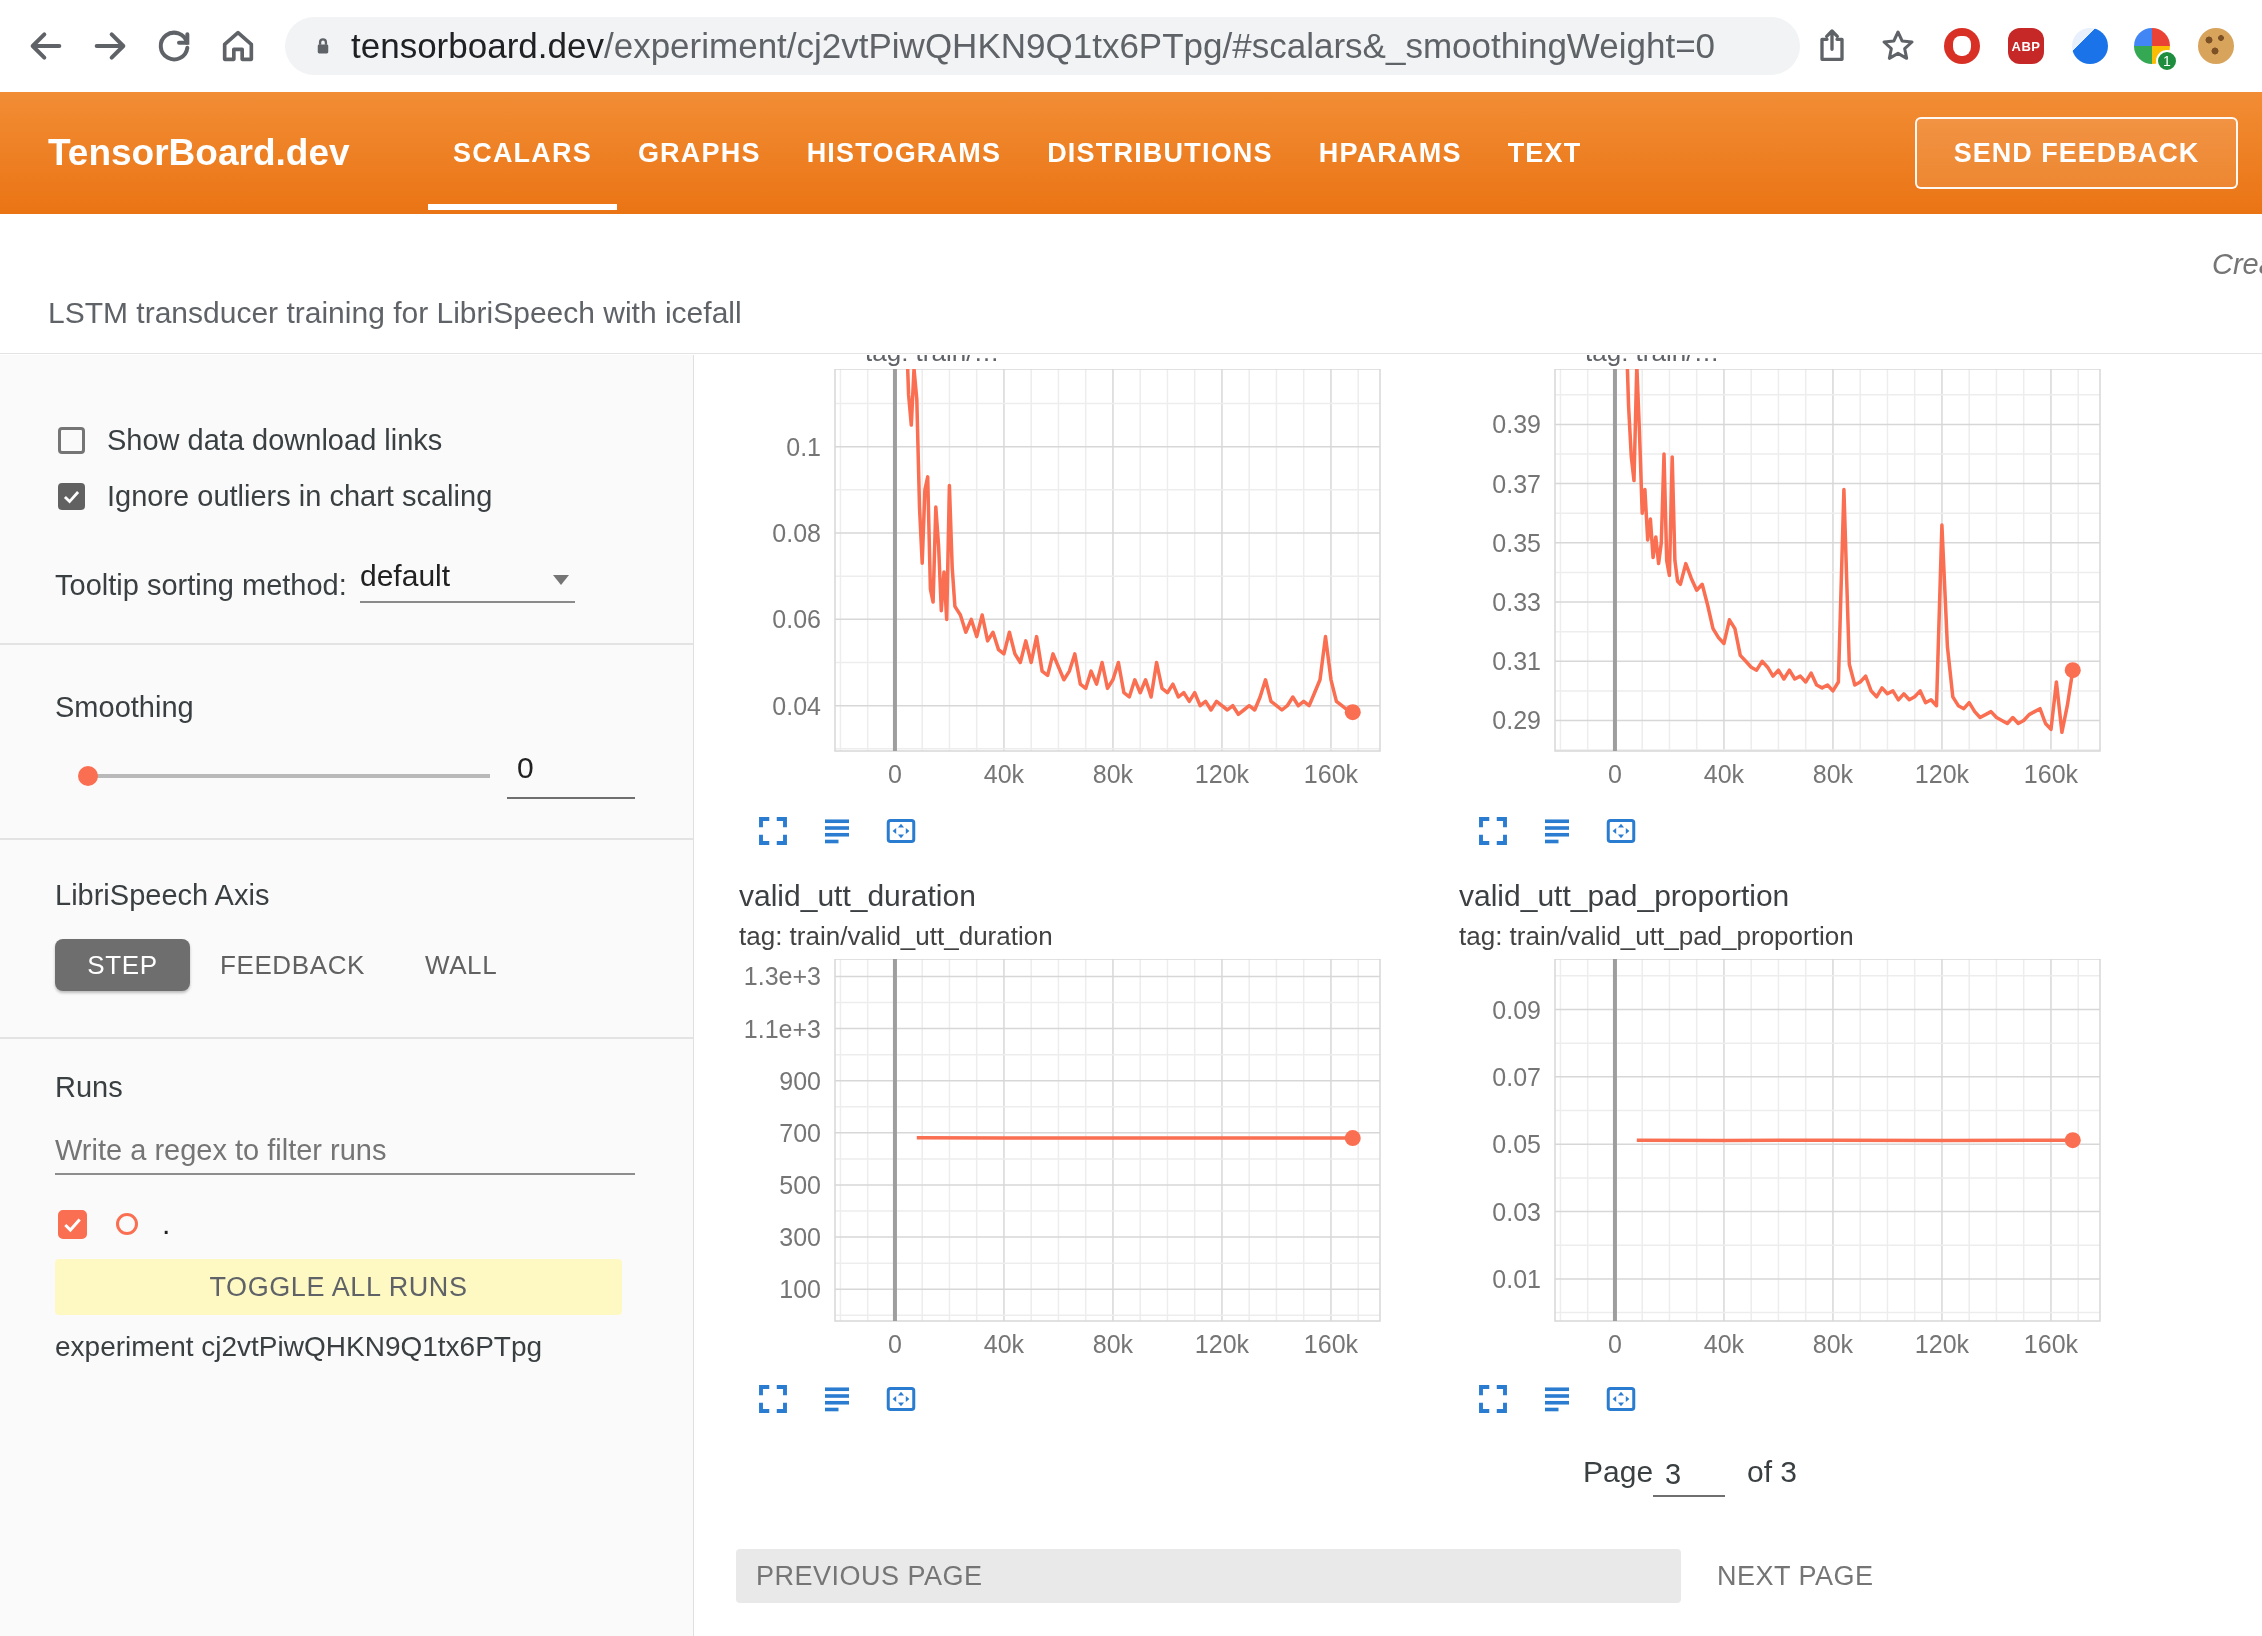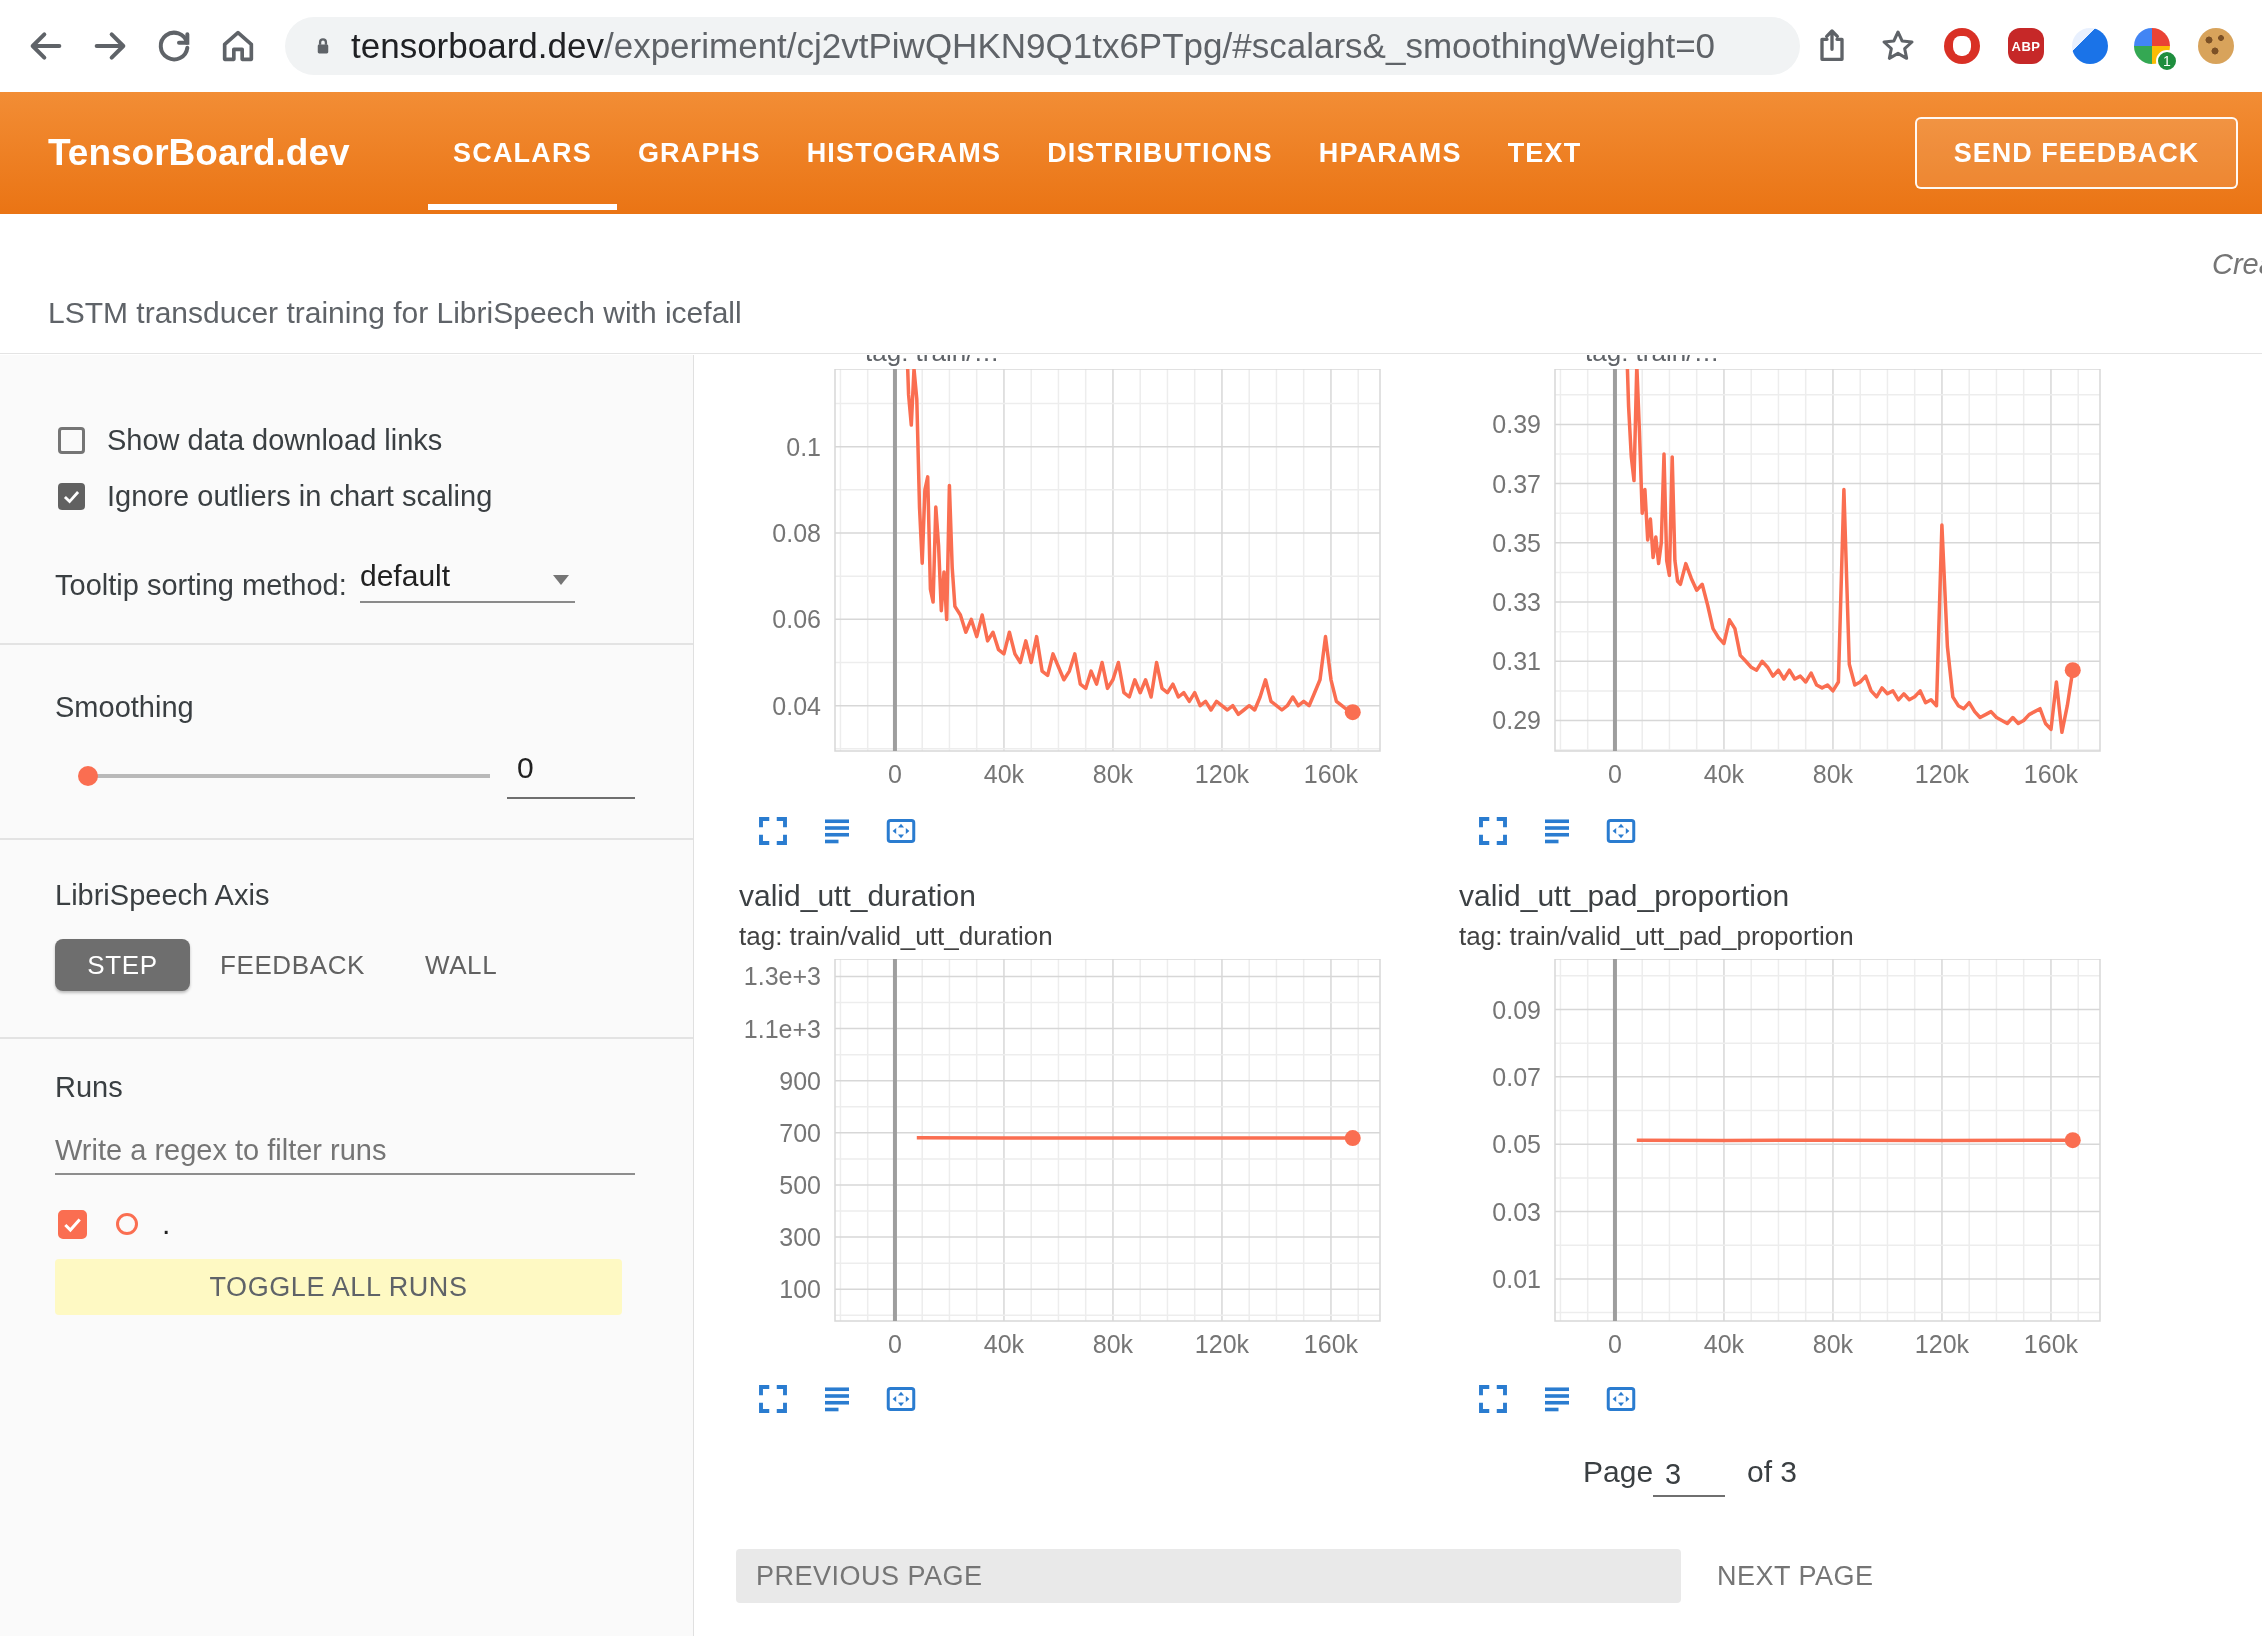--- a/index.html
+++ b/index.html
@@ -243,20 +243,21 @@
       <span class="cb orange">
         <svg viewBox="0 0 24 24">
             <polyline points="4.5,12.5 9.8,17.8 19.5,6.8" fill="none" stroke="#fff" stroke-width="3.2"></polyline>
           </svg>
       </span>
       <span class="run-circle" style="margin-left:29px"></span>
       <span style="margin-left:24px;font-size:30px;color:#212121">.</span>
     </div>
 
     <button class="toggle-btn">TOGGLE ALL RUNS</button>
+    <div class="exp-caption">experiment cj2vtPiwQHKN9Q1tx6PTpg</div>
   </aside>
 
   <main class="main">
 
     <div class="chart-card" style="left:40px;top:0">
       <div class="sliver">
           <span>tag: train/…</span>
         </div>
       <div class="chart-svg-holder" style="top:14px">
           <svg width="660" height="427" viewBox="0 0 660 427">

